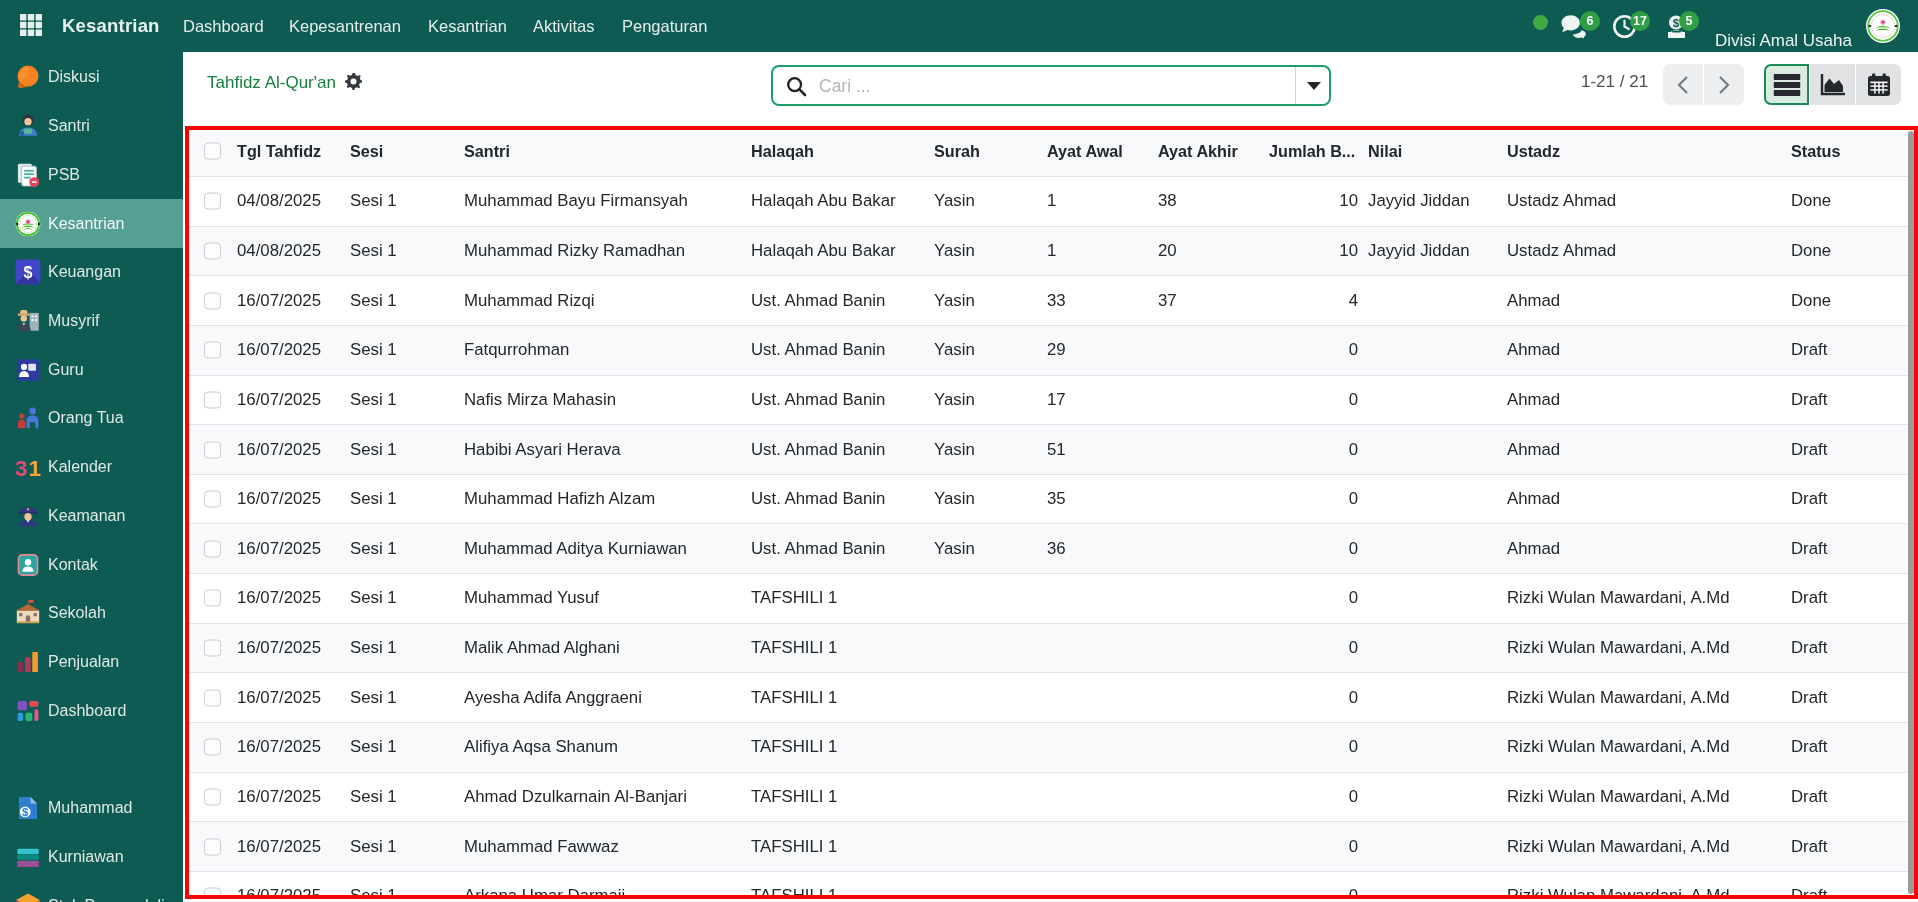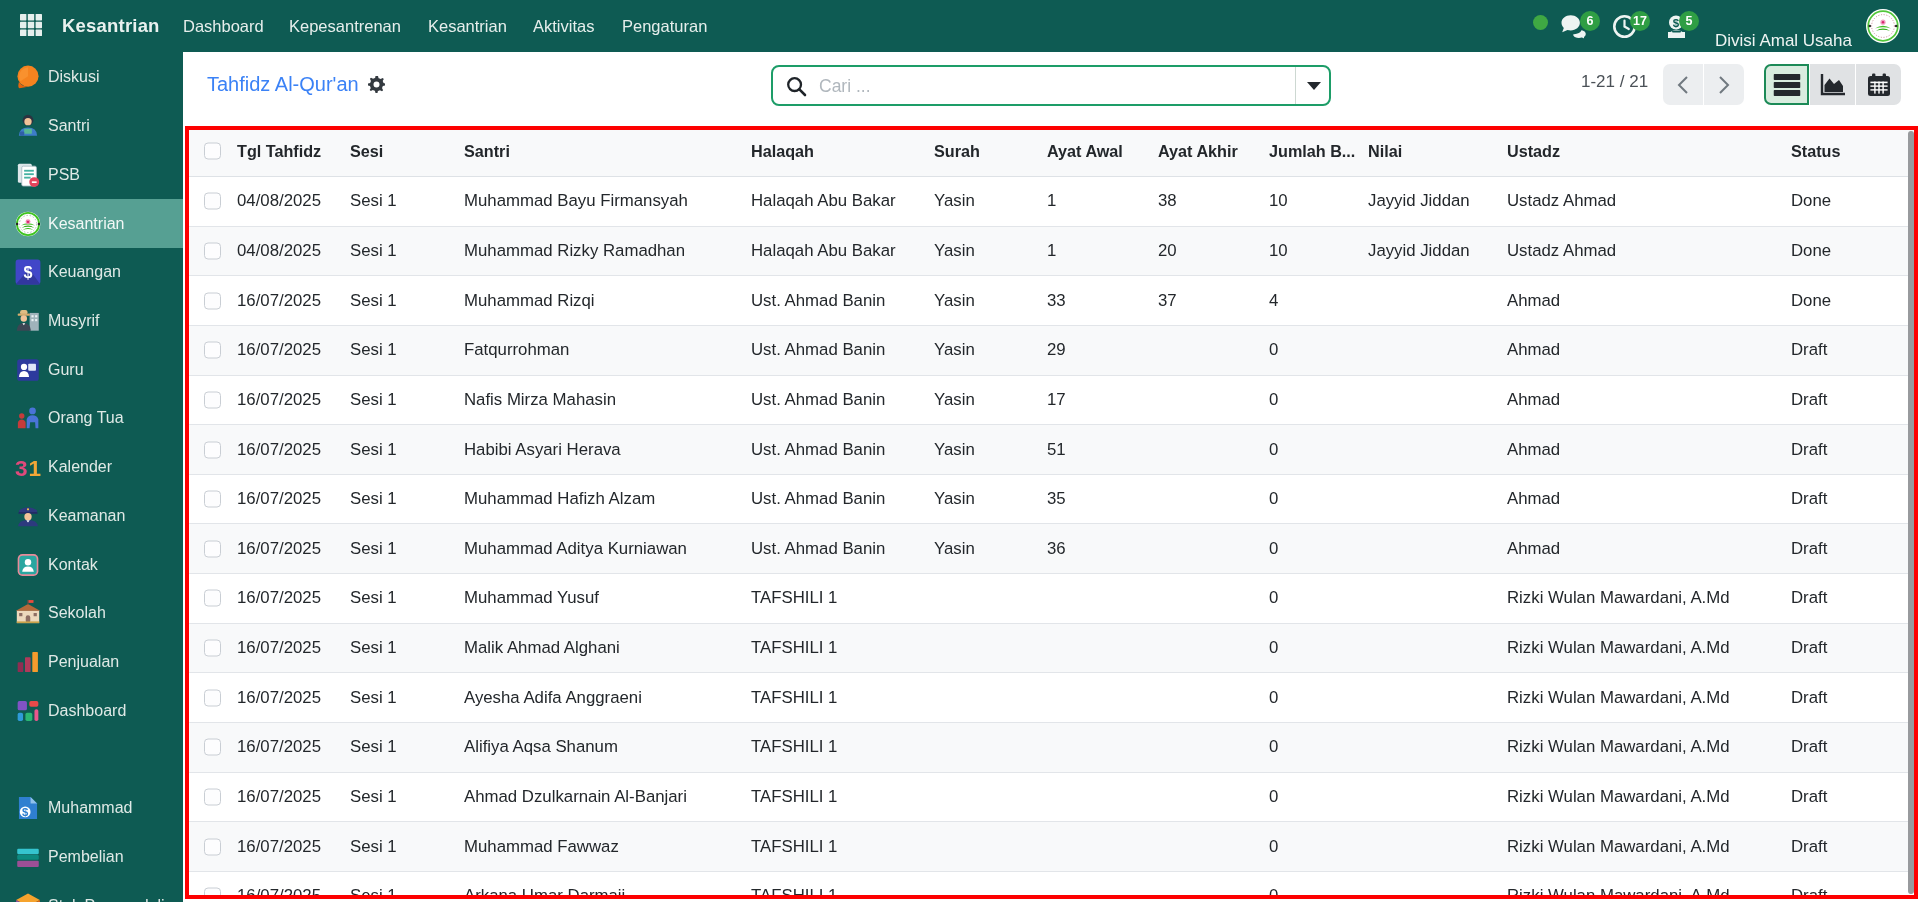--- a/index.html
+++ b/index.html
@@ -13,39 +13,39 @@
 .sitem.active .slab { color:#f2f8f6; }
 #brandgrid { position:absolute; left:20px; top:14px; }
 #brand { position:absolute; left:62px; top:0; height:52px; line-height:52px; font-size:18.5px; font-weight:bold; color:#e9f1ef; letter-spacing:0.2px; }
 .nlink { position:absolute; top:0; height:52px; line-height:53px; font-size:16.5px; color:#e6eeec; }
 #ndot { position:absolute; left:1533px; top:15px; width:15px; height:15px; border-radius:50%; background:#3fa843; }
 .nicon { position:absolute; top:14px; }
 .badge { position:absolute; top:11px; width:20px; height:20px; border-radius:50%; background:#2f9e44; color:#fff; font-size:12.5px; font-weight:bold; text-align:center; line-height:20px; }
 #navname { position:absolute; left:1715px; top:0; height:52px; line-height:53px; font-size:17px; color:#eef4f2;margin-top:14px; }
 #avatar { position:absolute; left:1866px; top:9px; width:34px; height:34px; }
 #main { position:absolute; left:183px; top:52px; width:1735px; height:850px; background:#fff; }
-#title { position:absolute; left:24px; top:21px; font-size:20px; color:#3b82f6; white-space:nowrap; }
+#title { position:absolute; left:24px; top:21px; font-size:17px; color:#15803d; white-space:nowrap; }
 #title svg { vertical-align:-2px; margin-left:9px; }
 #search { position:absolute; left:588px; top:13px; width:560px; height:41px; border:2px solid #1d9d68; border-radius:8px; background:#fff; }
 #search .mag { position:absolute; left:13px; top:9px; }
 #search .ph { position:absolute; left:46px; top:9px; font-size:17.5px; color:#b0b7bd; }
 #search .vr { position:absolute; left:522px; top:0px; width:1px; height:37px; background:#cdd8d2; }
 #search .caret { position:absolute; left:534px; top:15px; width:0; height:0; border-left:7px solid transparent; border-right:7px solid transparent; border-top:8px solid #23282d; }
 #pagetxt { position:absolute; left:1398px; top:20px; font-size:17px; color:#4b5157; }
 .pbtn { position:absolute; top:12px; width:40px; height:41px; background:#eceef0; }
 .tbtn { position:absolute; top:12px; width:45px; height:41px; background:#e0e2e4; }
 .tbtn.on { background:#d9ecdf; border:2px solid #1c8a57; }
 .pbtn svg, .tbtn svg { position:absolute; left:50%; top:50%; transform:translate(-50%,-50%); }
 #tablebox { position:absolute; left:2px; top:74px; width:1733px; height:773px; border:4px solid #fd0000; background:#fff; overflow:hidden; }
 #thead { position:absolute; left:0; top:0; width:1725px; height:47px; background:#f8f9fa; border-bottom:1px solid #dee2e6; }
 #thead .c { font-weight:bold; font-size:16.2px; margin-top:-2px; }
 #thead .cb { margin-top:-2px; }
 .row { position:absolute; left:0; width:1725px; height:49.64px; border-bottom:1px solid #e2e5e9; }
 .c { position:absolute; top:50%; transform:translateY(-50%); font-size:16.8px; color:#23272b; white-space:nowrap; }
-.c.r { }
+.c.r { text-align:right; }
 .cb { position:absolute; top:50%; transform:translateY(-50%); width:17px; height:17px; border:1.5px solid #c9ced4; border-radius:4px; background:#fdfdfe; }
 #vscroll { position:absolute; right:0px; top:1px; width:6px; height:763px; background:#989a9d; border-radius:3px; }
 </style></head>
 <body>
 <div id="nav">
 <svg id="brandgrid" width="22" height="22" viewBox="0 0 22 22">
       <g fill="#e6efed">
         <rect x="0" y="0" width="6.4" height="6.4" rx="0.6"></rect>
         <rect x="7.8" y="0" width="6.4" height="6.4" rx="0.6"></rect>
         <rect x="15.6" y="0" width="6.4" height="6.4" rx="0.6"></rect>
@@ -247,21 +247,21 @@
           <text x="10.4" y="20.4" text-anchor="middle" font-family="Liberation Sans" font-size="10.5" font-weight="bold" fill="#2f7fd0">$</text>
         </svg></span>
       <span class="slab">Muhammad</span>
     </div>
 <div class="sitem" style="top:780.52px">
       <span class="sicon"><svg width="28" height="28" viewBox="0 0 26 26">
           <rect x="3" y="5.4" width="20" height="5" rx="1" fill="#35c4cf"></rect>
           <rect x="3" y="11.2" width="20" height="4.4" rx="1" fill="#0d8a80"></rect>
           <rect x="3" y="16.4" width="20" height="6" rx="1" fill="#9c4f96"></rect>
         </svg></span>
-      <span class="slab">Pembelian</span>
+      <span class="slab">Kurniawan</span>
     </div>
 <div class="sitem" style="top:829.24px">
       <span class="sicon"><svg width="28" height="28" viewBox="0 0 26 26">
           <path d="M13 1.5 L24 7.5 L13 13.5 L2 7.5 Z" fill="#f6a32d"></path>
           <path d="M2 7.5 V18 L13 24 V13.5 Z" fill="#9c4f96"></path>
           <path d="M24 7.5 V18 L13 24 V13.5 Z" fill="#e4650e"></path>
         </svg></span>
       <span class="slab">Stok Pengendalian</span>
     </div>
 </div>

